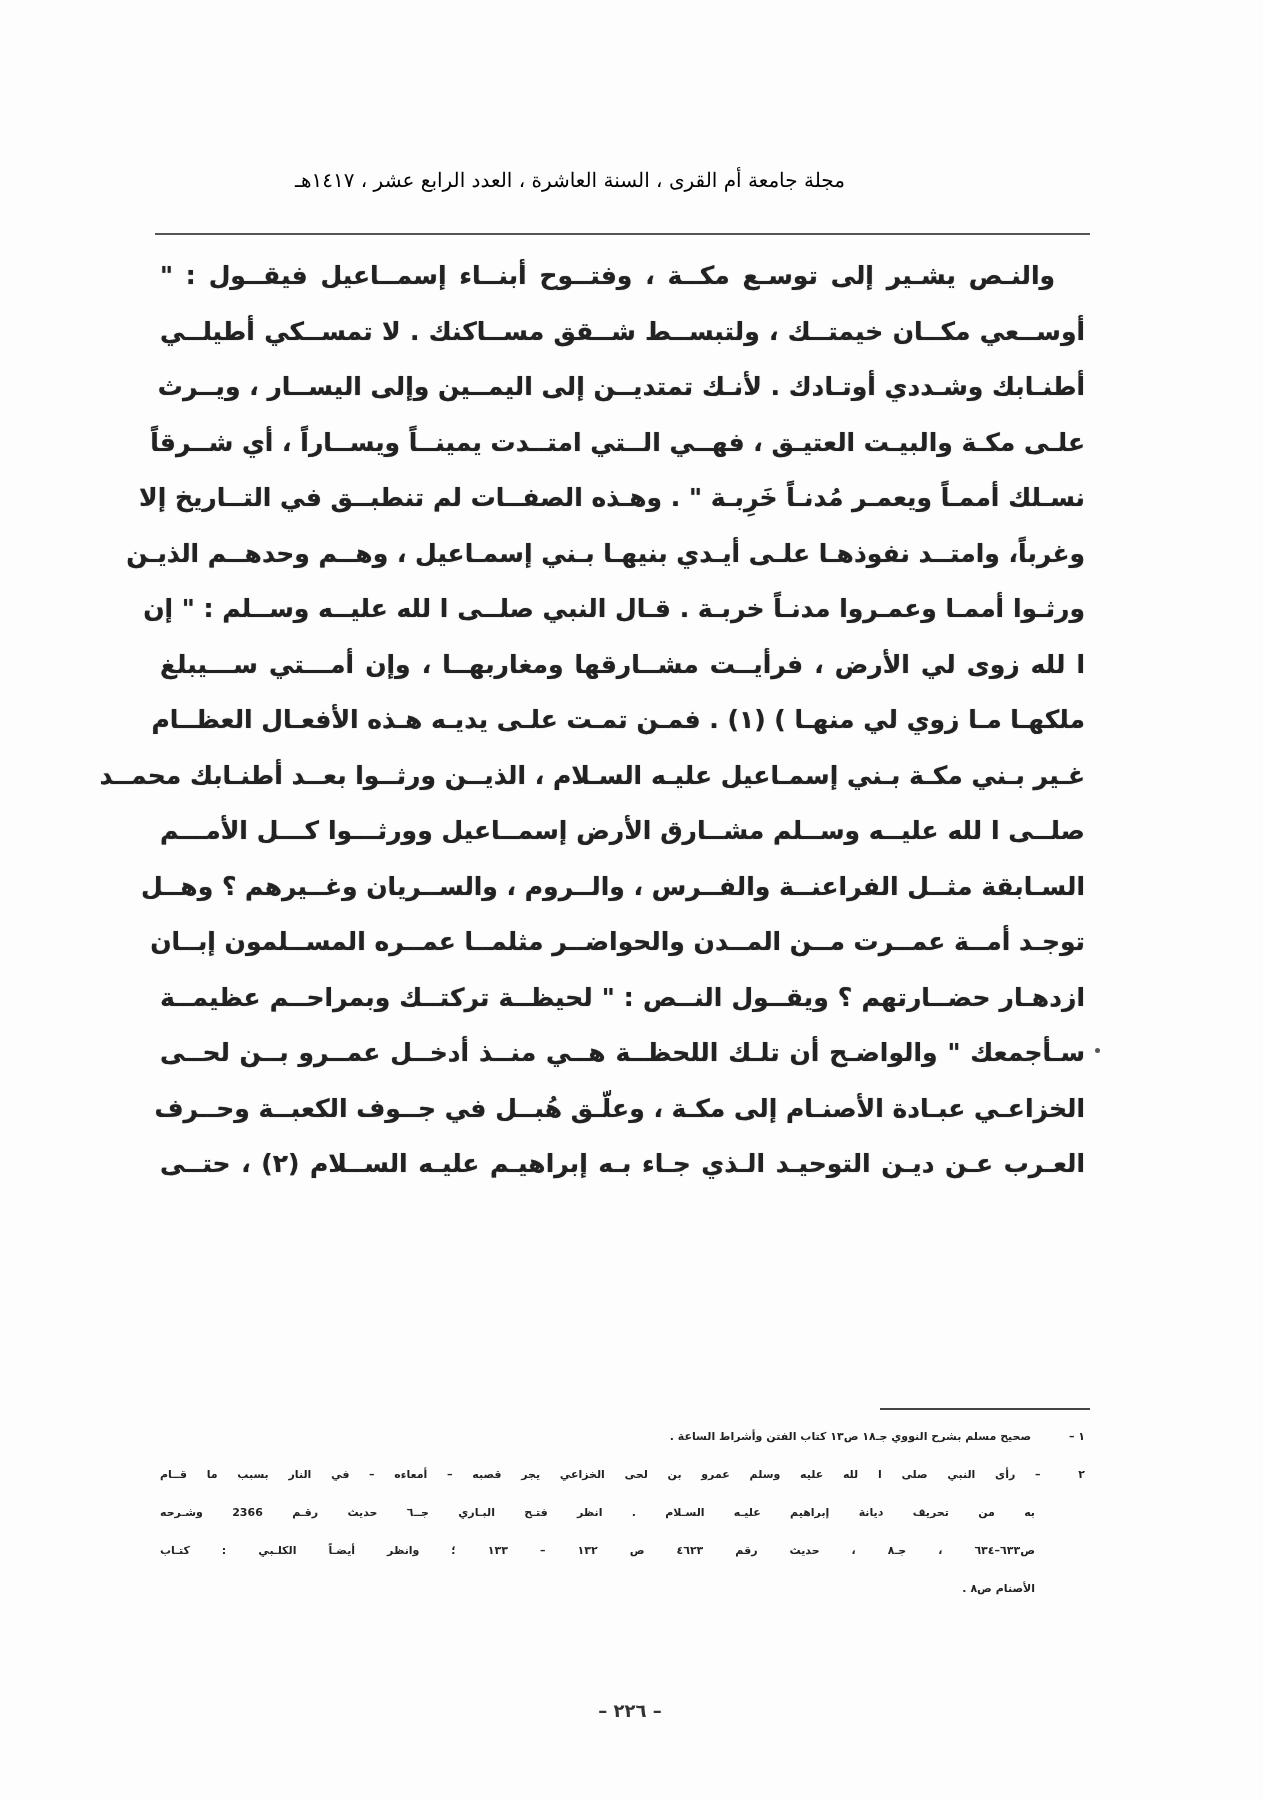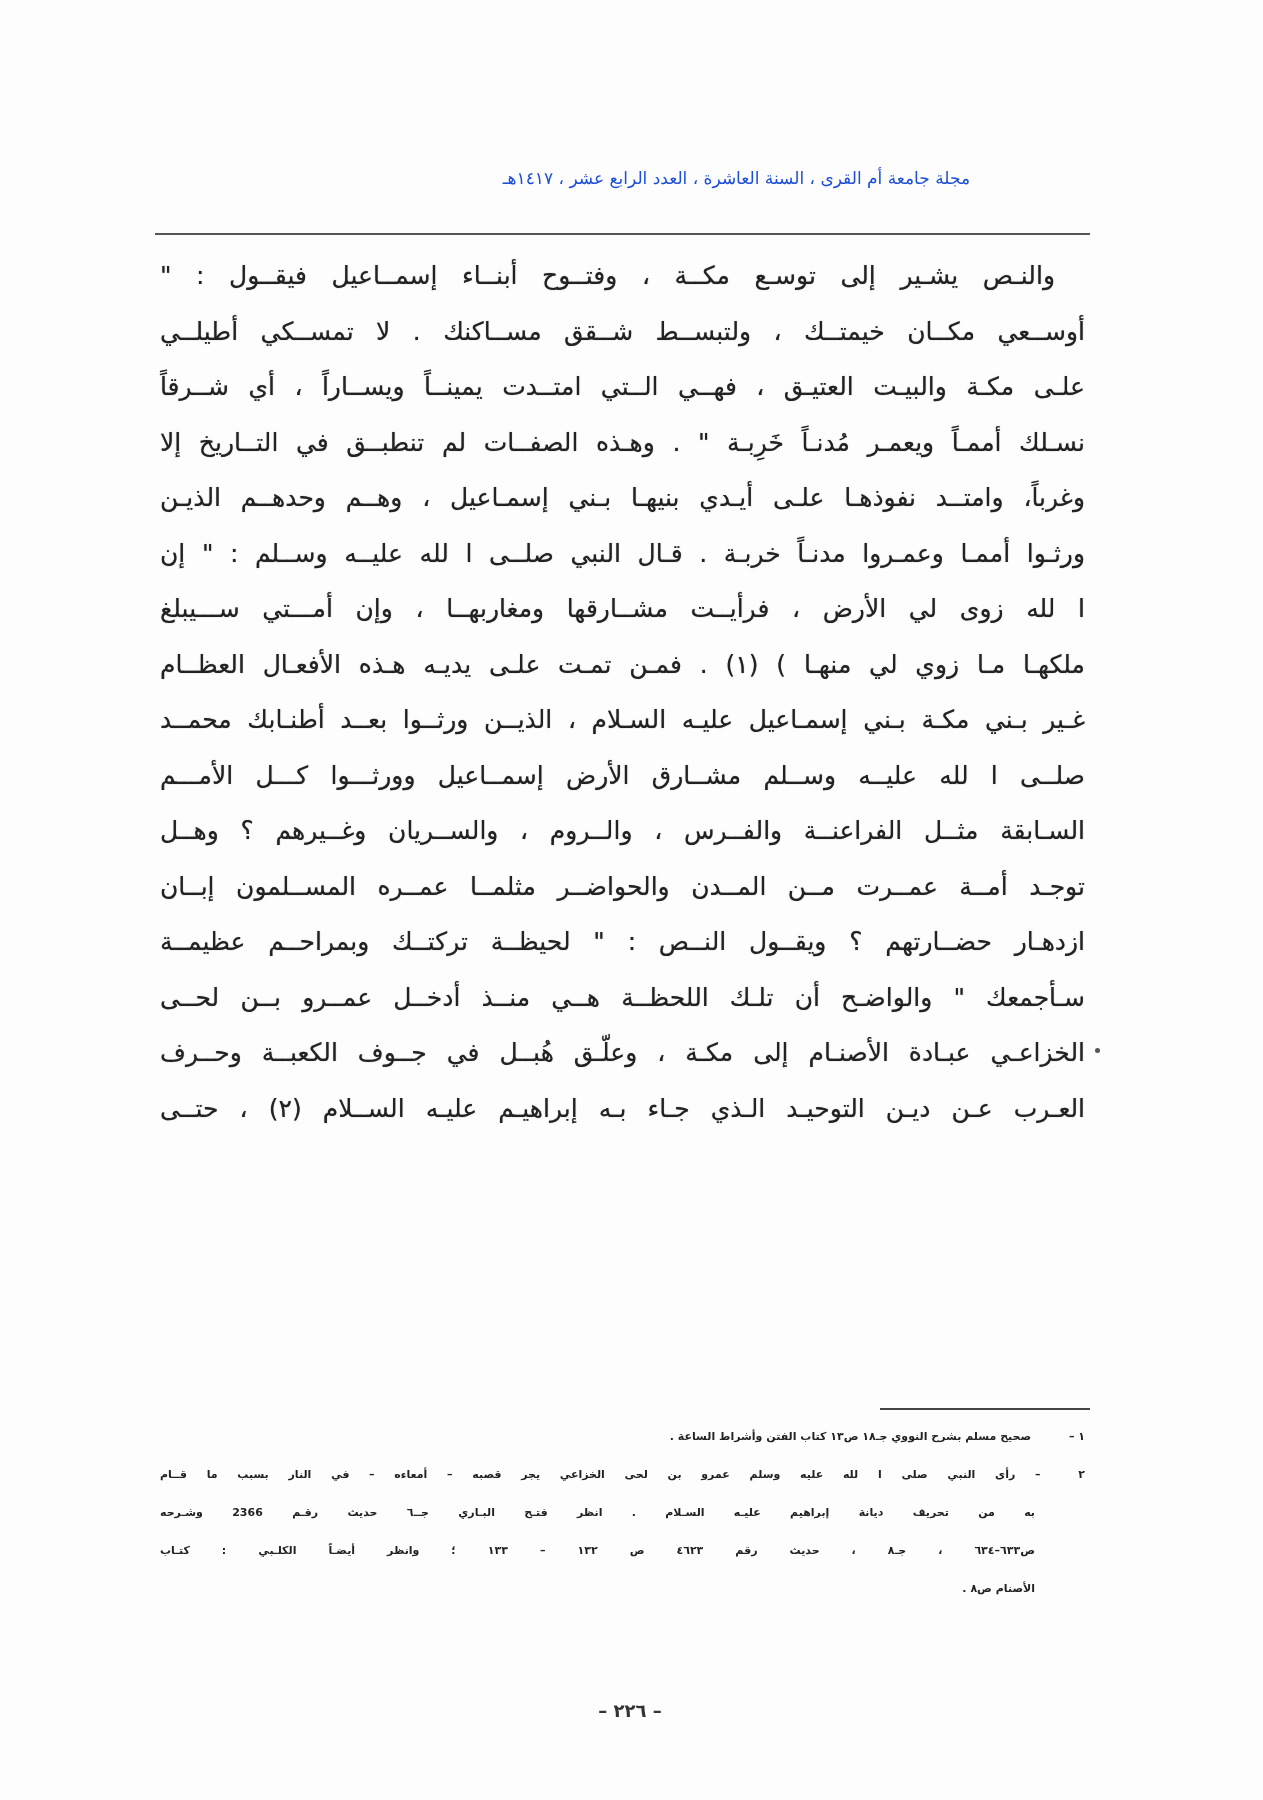--- a/index.html
+++ b/index.html
@@ -19,23 +19,24 @@
     position: absolute;
     left: 0; top: 0;
     width: 1263px; height: 1800px;
     background: #fdfdfd;
   }
   .running-header {
     position: absolute;
     top: 168px;
     left: 170px;
     width: 800px;
+    text-align: center;
     font-family: "DejaVu Serif", serif;
-    font-size: 17px;
-    color: #1d4ed8;
+    font-size: 20px;
+    color: #000000;
     direction: rtl;
   }
   .header-rule {
     position: absolute;
     top: 233px;
     left: 155px;
     width: 935px;
     height: 2px;
     background: #555;
   }
@@ -43,21 +44,21 @@
     position: absolute;
     top: 248px;
     left: 160px;
     width: 925px;
     direction: rtl;
   }
   .body-line {
     height: 55.5px;
     line-height: 55.5px;
     font-size: 25px;
-    font-weight: normal;
+    font-weight: bold;
     text-align: justify;
     text-align-last: justify;
     white-space: nowrap;
     color: #222;
     text-shadow: 0 0 1px #777;
   }
   .body-line.first {
     padding-right: 30px;
   }
   .body-line.last {
@@ -123,20 +124,21 @@
 <body>
 
 <div class="page">
 
   <div class="running-header">مجلة جامعة أم القرى ، السنة العاشرة ، العدد الرابع عشر ، ١٤١٧هـ</div>
   <div class="header-rule"></div>
 
   <div class="body-text">
     <div class="body-line first">والنـص يشـير إلى توسـع مكــة ، وفتــوح أبنــاء إسمــاعيل فيقــول : "</div>
     <div class="body-line">أوســعي مكــان خيمتــك ، ولتبســط شــقق مســاكنك . لا تمســكي أطيلــي</div>
+    <div class="body-line">أطنـابك وشـددي أوتـادك . لأنـك تمتديــن إلى اليمــين وإلى اليســار ، ويــرث</div>
     <div class="body-line">علـى مكـة والبيـت العتيـق ، فهــي الــتي امتــدت يمينــاً ويســاراً ، أي شــرقاً</div>
     <div class="body-line">نسـلك أممـاً ويعمـر مُدنـاً خَرِبـة " . وهـذه الصفــات لم تنطبــق في التــاريخ إلا</div>
     <div class="body-line">وغرباً، وامتــد نفوذهـا علـى أيـدي بنيهـا بـني إسمـاعيل ، وهــم وحدهــم الذيـن</div>
     <div class="body-line">ورثـوا أممـا وعمـروا مدنـاً خربـة . قـال النبي صلــى ا لله عليــه وســلم : " إن</div>
     <div class="body-line">ا لله زوى لي الأرض ، فرأيــت مشــارقها ومغاربهــا ، وإن أمـــتي ســـيبلغ</div>
     <div class="body-line">ملكهـا مـا زوي لي منهـا ) (١) . فمـن تمـت علـى يديـه هـذه الأفعـال العظــام</div>
     <div class="body-line">غـير بـني مكـة بـني إسمـاعيل عليـه السـلام ، الذيــن ورثــوا بعــد أطنـابك محمــد</div>
     <div class="body-line">صلــى ا لله عليــه وســلم مشــارق الأرض إسمــاعيل وورثـــوا كـــل الأمـــم</div>
     <div class="body-line">السـابقة مثــل الفراعنــة والفــرس ، والــروم ، والســريان وغــيرهم ؟ وهــل</div>
     <div class="body-line">توجـد أمــة عمــرت مــن المــدن والحواضــر مثلمــا عمــره المســلمون إبــان</div>

